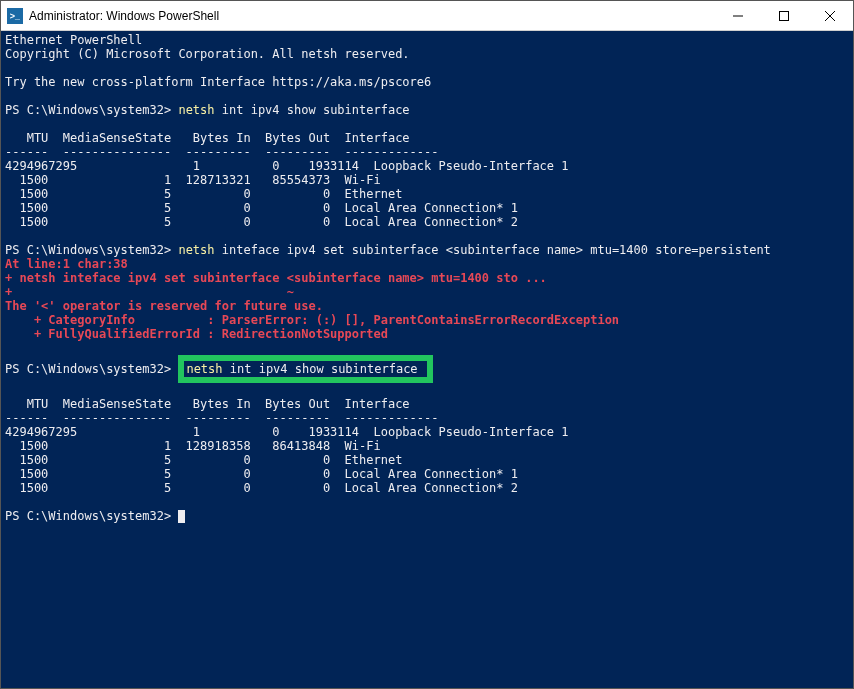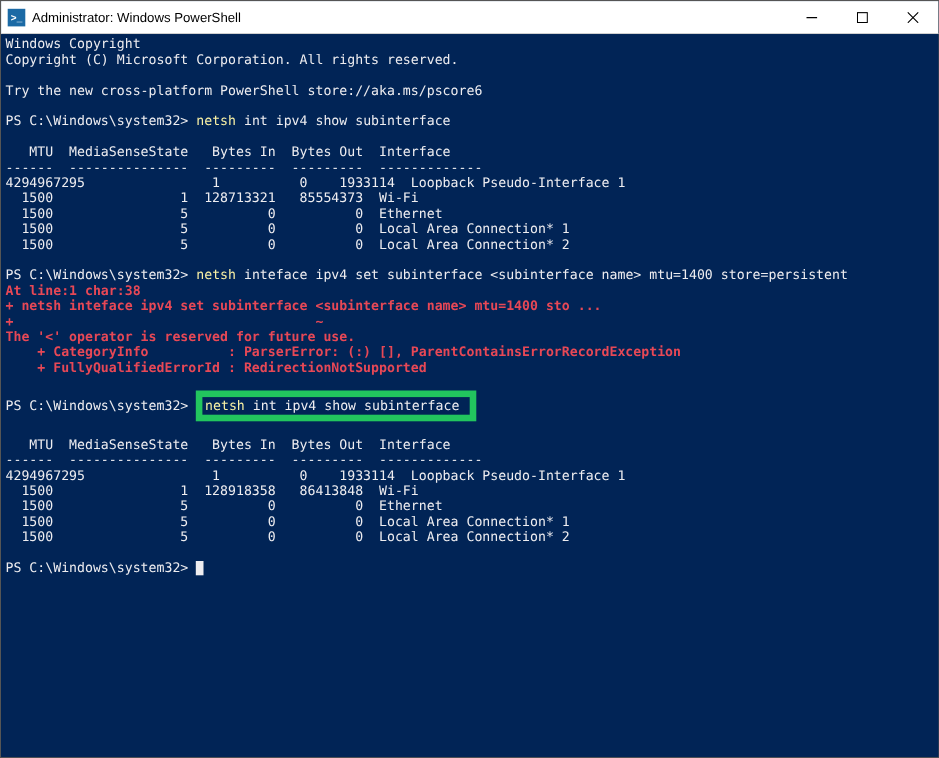--- a/index.html
+++ b/index.html
@@ -35,24 +35,24 @@
           <rect x="0.5" y="0.5" width="9" height="9" fill="none" stroke="#000" stroke-width="1"></rect>
         </svg>
     </div>
     <div class="win-btn close">
       <svg class="icon" width="10" height="10" viewBox="0 0 10 10">
           <path d="M0 0 L10 10 M10 0 L0 10" stroke="#000" stroke-width="1"></path>
         </svg>
     </div>
   </div>
 
-  <div class="terminal"><span>Windows Copyright</span>
-<span>Copyright (C) Microsoft Corporation. All rights reserved.</span>
+  <div class="terminal"><span>Ethernet PowerShell</span>
+<span>Copyright (C) Microsoft Corporation. All netsh reserved.</span>
 
-<span>Try the new cross-platform PowerShell store://aka.ms/pscore6</span>
+<span>Try the new cross-platform Interface https://aka.ms/pscore6</span>
 
 <span>PS C:\Windows\system32&gt;</span> <span class="yellow">netsh</span><span> int ipv4 show subinterface</span>
 
 <span>   MTU  MediaSenseState   Bytes In  Bytes Out  Interface</span>
 <span>------  ---------------  ---------  ---------  -------------</span>
 <span>4294967295                1          0    1933114  Loopback Pseudo-Interface 1</span>
 <span>  1500                1  128713321   85554373  Wi-Fi</span>
 <span>  1500                5          0          0  Ethernet</span>
 <span>  1500                5          0          0  Local Area Connection* 1</span>
 <span>  1500                5          0          0  Local Area Connection* 2</span>

